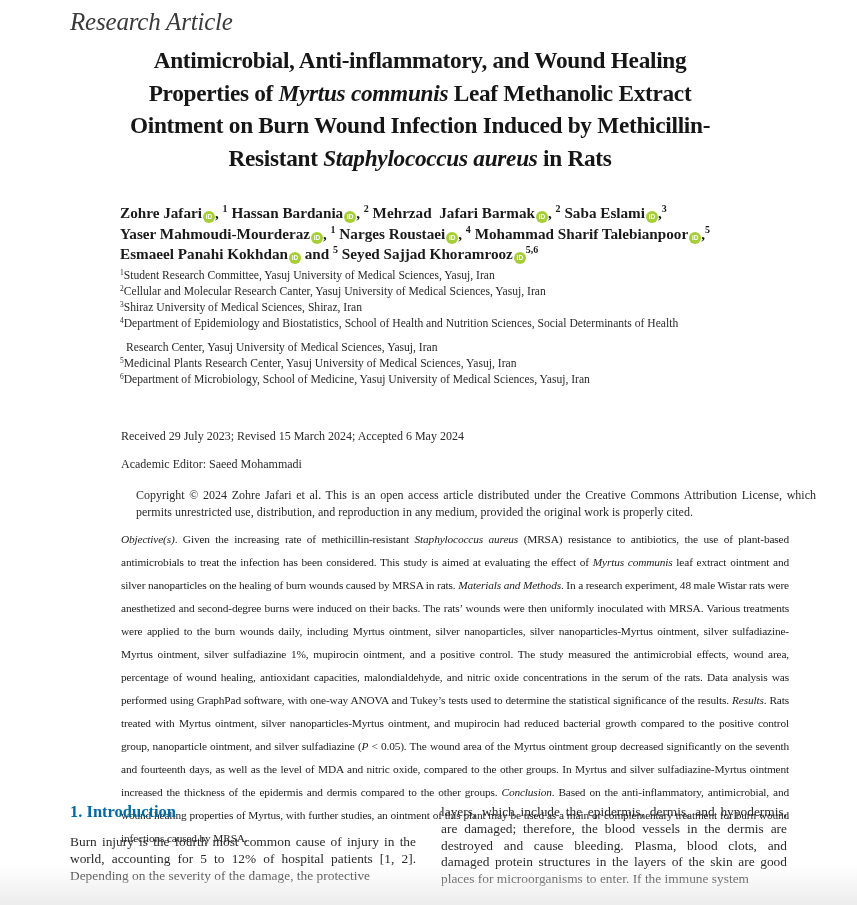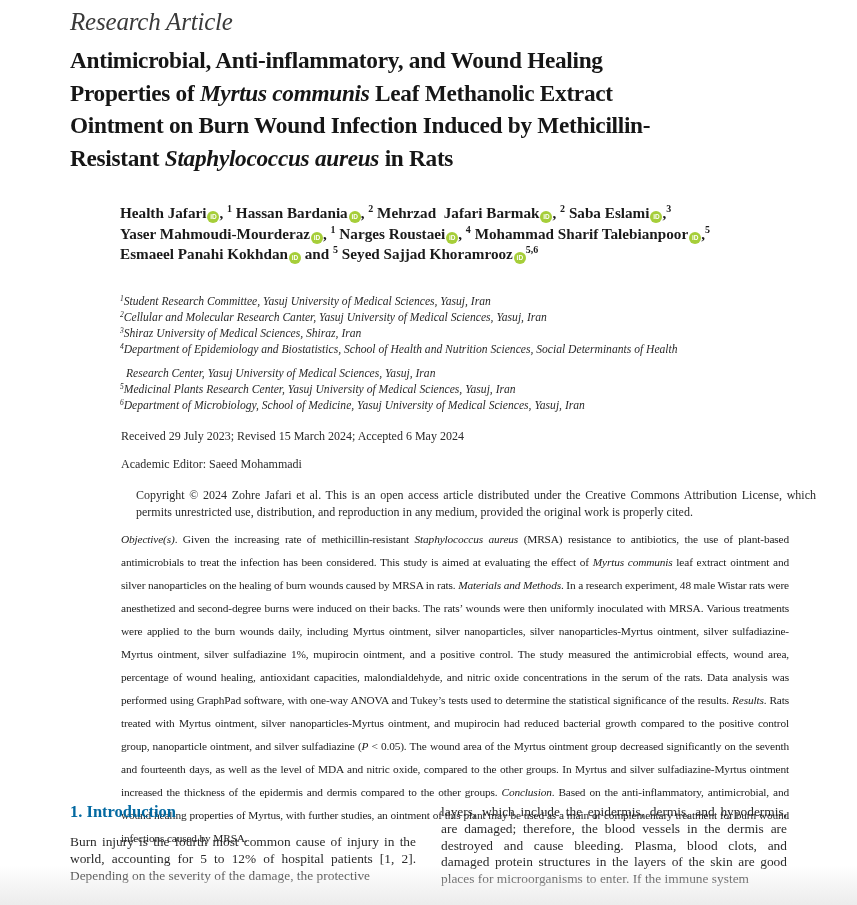--- a/index.html
+++ b/index.html
@@ -16,39 +16,39 @@
     background: linear-gradient(to bottom, rgba(255,255,255,0), rgba(236,236,236,1));
     pointer-events: none;
   }
   .article-type {
     position: absolute; left: 70px; top: 8px;
     font-style: italic; font-size: 25px; color: #3a3a3a; letter-spacing: -0.2px;
   }
   .title {
     position: absolute; left: 70px; top: 44px; width: 700px;
     font-weight: bold; font-size: 23.3px; line-height: 32.5px; color: #161616;
-    letter-spacing: -0.3px; margin: 0;
+    letter-spacing: -0.3px; margin: 0; text-align: center;
   }
   .title .t-line { display: block; white-space: nowrap; }
   .authors {
     position: absolute; left: 120px; top: 203px; width: 690px;
     font-weight: bold; font-size: 15.2px; line-height: 20.5px; color: #1a1a1a;
   }
   .authors .a-line { display: block; white-space: nowrap; }
   .author { white-space: nowrap; }
   .orcid {
     display: inline-block; width: 12px; height: 12px; border-radius: 50%;
     background: #a6ce39; color: #ffffff; font-family: "Liberation Sans", sans-serif;
     font-size: 6.5px; font-weight: bold; line-height: 12px; text-align: center;
     vertical-align: -1px; margin-left: 1px; margin-right: 0px;
   }
   .authors sup { font-size: 10px; font-weight: bold; vertical-align: 6px; line-height: 0; }
   .affils {
-    position: absolute; left: 120px; top: 294px; width: 600px;
-    font-style: italic; font-size: 11.6px; line-height: 16px; color: #2a2a2a;
+    position: absolute; left: 120px; top: 268px; width: 600px;
+    font-size: 11.6px; line-height: 16px; color: #2a2a2a;
   }
   .affil { display: block; white-space: nowrap; }
   .affil.indent-cont { padding-left: 6px; margin-top: 8px; }
   .affils sup { font-size: 7.5px; vertical-align: 4px; line-height: 0; }
   .meta-line {
     position: absolute; left: 121px; font-size: 12px; color: #2a2a2a; white-space: nowrap;
   }
   .copyright {
     position: absolute; left: 121px; top: 487px; width: 680px;
     font-size: 12px; line-height: 16.5px; color: #2a2a2a; text-align: justify; margin-left: 15px;
@@ -81,21 +81,21 @@
 
   <h1 class="title">
     <span class="t-line"><span>Antimicrobial, Anti-inflammatory, and Wound Healing</span></span>
     <span class="t-line"><span>Properties of </span><i>Myrtus communis</i><span> Leaf Methanolic Extract</span></span>
     <span class="t-line"><span>Ointment on Burn Wound Infection Induced by Methicillin-</span></span>
     <span class="t-line"><span>Resistant </span><i>Staphylococcus aureus</i><span> in Rats</span></span>
   </h1>
 
   <div class="authors">
     <span class="a-line">
-      <span class="author"><span>Health Jafari</span><span class="orcid" style="background: rgb(166, 206, 57);">iD</span><span>, </span><sup>1</sup></span>
+      <span class="author"><span>Zohre Jafari</span><span class="orcid" style="background: rgb(166, 206, 57);">iD</span><span>, </span><sup>1</sup></span>
       <span class="author"><span>Hassan Bardania</span><span class="orcid" style="background: rgb(166, 206, 57);">iD</span><span>, </span><sup>2</sup></span>
       <span class="author"><span style="white-space:pre">Mehrzad  Jafari Barmak</span><span class="orcid" style="background: rgb(166, 206, 57);">iD</span><span>, </span><sup>2</sup></span>
       <span class="author"><span>Saba Eslami</span><span class="orcid" style="background: rgb(166, 206, 57);">iD</span><span>,</span><sup>3</sup></span>
     </span>
     <span class="a-line">
       <span class="author"><span>Yaser Mahmoudi-Mourderaz</span><span class="orcid" style="background: rgb(166, 206, 57);">iD</span><span>, </span><sup>1</sup></span>
       <span class="author"><span>Narges Roustaei</span><span class="orcid" style="background: rgb(166, 206, 57);">iD</span><span>, </span><sup>4</sup></span>
       <span class="author"><span>Mohammad Sharif Talebianpoor</span><span class="orcid" style="background: rgb(166, 206, 57);">iD</span><span>,</span><sup>5</sup></span>
     </span>
     <span class="a-line">

